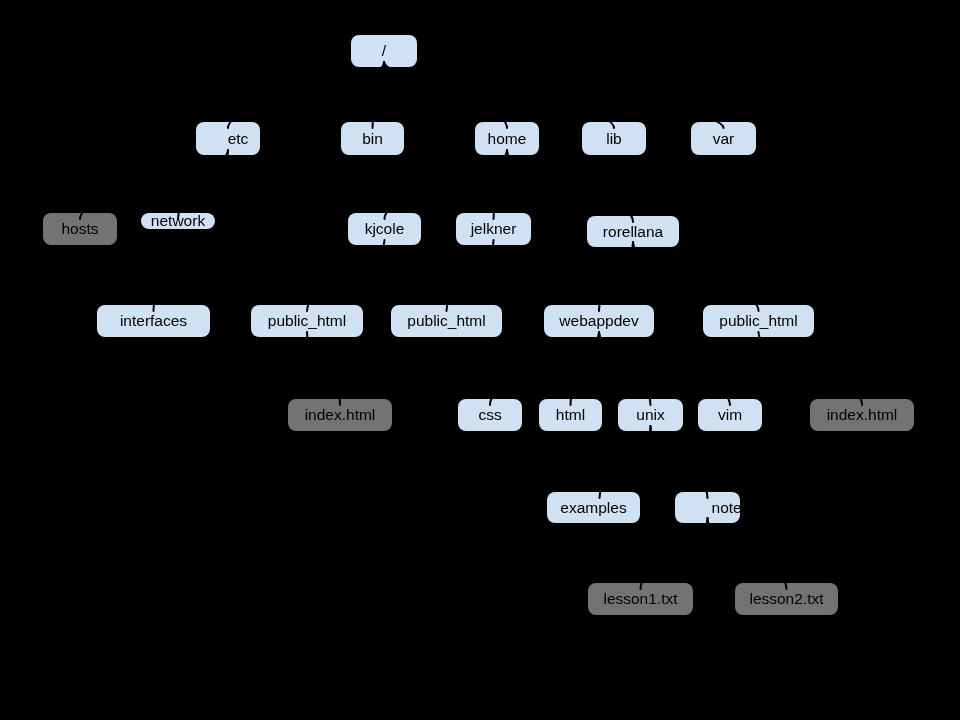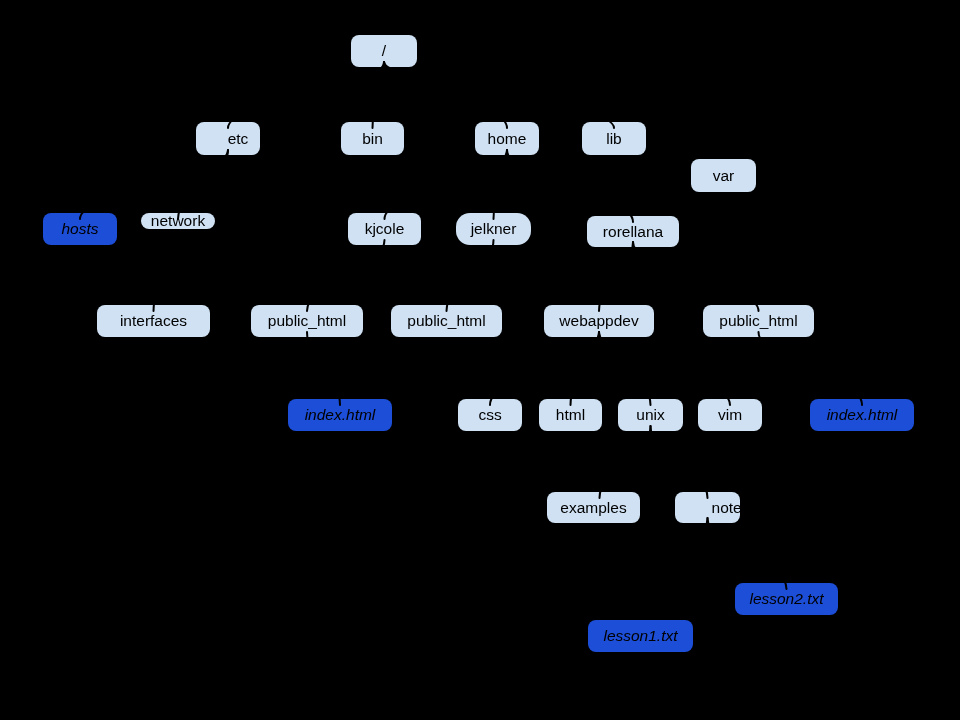--- a/index.html
+++ b/index.html
@@ -21,60 +21,60 @@
     align-items: center;
     justify-content: center;
     border-radius: 8px;
     color: #000000;
     font-size: 15.5px;
     line-height: 1;
     white-space: nowrap;
     box-sizing: border-box;
   }
   .node.dir  { background: #cfe1f3; }
-  .node.file { background: #1d4ed8; font-style: italic; }
+  .node.file { background: #737373; }
   .connectors {
     position: absolute;
     left: 0;
     top: 0;
     width: 960px;
     height: 720px;
     pointer-events: none;
   }
 </style>
 </head>
 <body>
 
 <div class="canvas">
   <div id="nodes-layer">
       <div class="node dir" style="left: 351px; top: 35px; width: 66px; height: 32px;">/</div>
       <div class="node dir" style="left: 196px; top: 122px; width: 64px; height: 33px; padding-left: 20px;">etc</div>
       <div class="node dir" style="left: 341px; top: 122px; width: 63px; height: 33px;">bin</div>
       <div class="node dir" style="left: 475px; top: 122px; width: 64px; height: 33px;">home</div>
       <div class="node dir" style="left: 582px; top: 122px; width: 64px; height: 33px;">lib</div>
-      <div class="node dir" style="left: 691px; top: 122px; width: 65px; height: 33px; margin-top: 37px;">var</div>
+      <div class="node dir" style="left: 691px; top: 122px; width: 65px; height: 33px;">var</div>
       <div class="node file" style="left: 43px; top: 213px; width: 74px; height: 32px;">hosts</div>
       <div class="node dir" style="left: 141px; top: 213px; width: 74px; height: 16px;">network</div>
       <div class="node dir" style="left: 348px; top: 213px; width: 73px; height: 32px;">kjcole</div>
-      <div class="node dir" style="left: 456px; top: 213px; width: 75px; height: 32px; border-radius: 14px;">jelkner</div>
+      <div class="node dir" style="left: 456px; top: 213px; width: 75px; height: 32px;">jelkner</div>
       <div class="node dir" style="left: 587px; top: 216px; width: 92px; height: 31px;">rorellana</div>
       <div class="node dir" style="left: 97px; top: 305px; width: 113px; height: 32px;">interfaces</div>
       <div class="node dir" style="left: 251px; top: 305px; width: 112px; height: 32px;">public_html</div>
       <div class="node dir" style="left: 391px; top: 305px; width: 111px; height: 32px;">public_html</div>
       <div class="node dir" style="left: 544px; top: 305px; width: 110px; height: 32px;">webappdev</div>
       <div class="node dir" style="left: 703px; top: 305px; width: 111px; height: 32px;">public_html</div>
       <div class="node file" style="left: 288px; top: 399px; width: 104px; height: 32px;">index.html</div>
       <div class="node dir" style="left: 458px; top: 399px; width: 64px; height: 32px;">css</div>
       <div class="node dir" style="left: 539px; top: 399px; width: 63px; height: 32px;">html</div>
       <div class="node dir" style="left: 618px; top: 399px; width: 65px; height: 32px;">unix</div>
       <div class="node dir" style="left: 698px; top: 399px; width: 64px; height: 32px;">vim</div>
       <div class="node file" style="left: 810px; top: 399px; width: 104px; height: 32px;">index.html</div>
       <div class="node dir" style="left: 547px; top: 492px; width: 93px; height: 31px;">examples</div>
       <div class="node dir" style="left: 675px; top: 492px; width: 65px; height: 31px; padding-left: 46px;">notes</div>
-      <div class="node file" style="left: 588px; top: 583px; width: 105px; height: 32px; margin-top: 37px;">lesson1.txt</div>
+      <div class="node file" style="left: 588px; top: 583px; width: 105px; height: 32px;">lesson1.txt</div>
       <div class="node file" style="left: 735px; top: 583px; width: 103px; height: 32px;">lesson2.txt</div>
     </div>
   <svg class="connectors" id="connector-svg" width="960" height="720" viewBox="0 0 960 720" xmlns="http://www.w3.org/2000/svg">
       <path d="M384,62 C384,89.72 228,100.28 228,128" fill="none" stroke="#000000" stroke-width="2" stroke-linecap="round"></path>
       <path d="M384,62 C384,89.72 372.5,100.28 372.5,128" fill="none" stroke="#000000" stroke-width="2" stroke-linecap="round"></path>
       <path d="M384,62 C384,89.72 507,100.28 507,128" fill="none" stroke="#000000" stroke-width="2" stroke-linecap="round"></path>
       <path d="M384,62 C384,89.72 614,100.28 614,128" fill="none" stroke="#000000" stroke-width="2" stroke-linecap="round"></path>
       <path d="M384,62 C384,89.72 723.5,100.28 723.5,128" fill="none" stroke="#000000" stroke-width="2" stroke-linecap="round"></path>
       <path d="M228,150 C228,178.98 80,190.02 80,219" fill="none" stroke="#000000" stroke-width="2" stroke-linecap="round"></path>
       <path d="M228,150 C228,178.98 178,190.02 178,219" fill="none" stroke="#000000" stroke-width="2" stroke-linecap="round"></path>

